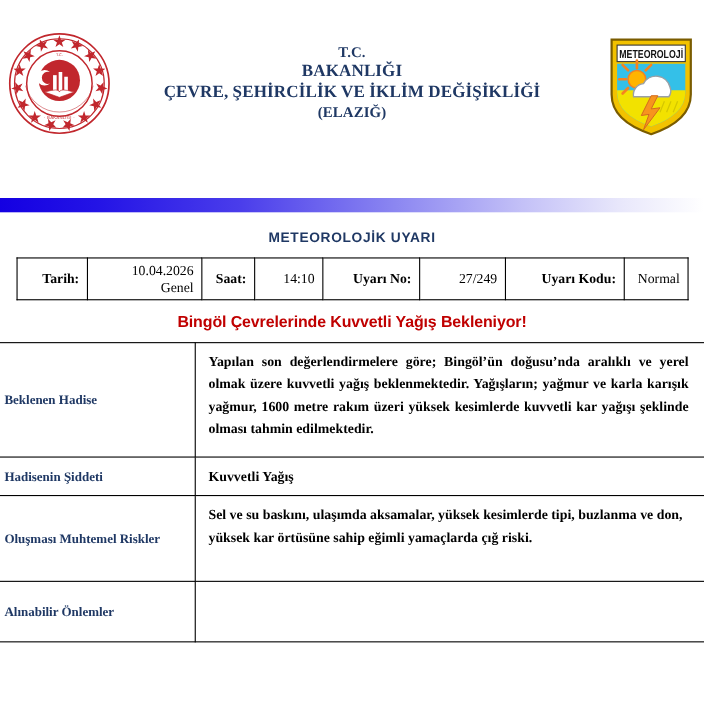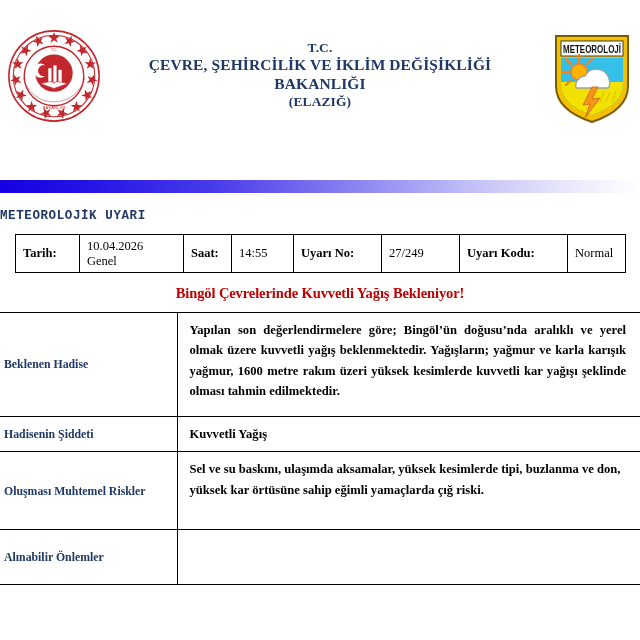--- a/index.html
+++ b/index.html
@@ -50,32 +50,32 @@
 
   
   .grad-bar {
     width: 640px;
     height: 13px;
     background: linear-gradient(to right, #1400E2 0%, #2414E6 14%, #4A3DEB 34%, #8B86F1 56%, #C3C0F7 74%, #E8E7FB 88%, #FFFFFF 100%);
   }
 
   
   .sec-title {
-    text-align: left;
-    font-family: Liberation Mono, monospace;
+    text-align: center;
+    font-family: Liberation Sans, sans-serif;
     font-weight: bold;
     font-size: 12.5px;
     color: #1F3864;
     letter-spacing: 0.6px;
     padding-top: 16px;
     padding-bottom: 11px;
   }
 
   
-  .info-wrap { padding: 0 15px; }
+  .info-wrap { padding: 0 15px; text-align: right; }
   table.info {
     width: 610px;
     border-collapse: collapse;
     table-layout: fixed;
   }
   table.info td {
     border: 1.3px solid #000000;
     height: 38px;
     padding: 2px 7px;
     font-size: 12.5px;
@@ -90,21 +90,21 @@
   .c-saat-k  { width: 48px; }
   .c-saat-v  { width: 62px; }
   .c-uyno-k  { width: 88px; }
   .c-uyno-v  { width: 78px; }
   .c-kod-k   { width: 108px; }
   .c-kod-v   { width: 58px; }
 
   
   .red-title {
     text-align: center;
-    font-family: Liberation Serif, serif;
+    font-family: Liberation Sans, sans-serif;
     font-weight: bold;
     font-size: 14.5px;
     color: #C00000;
     padding: 12px 0 10px 0;
     letter-spacing: -0.1px;
   }
 
   
   table.main {
     width: 640px;
@@ -210,41 +210,41 @@
       <g stroke="#cfc200" stroke-width="1.1" opacity="0.85">
         <line x1="52" y1="60" x2="48" y2="70"></line>
         <line x1="58" y1="60" x2="54" y2="70"></line>
         <line x1="64" y1="60" x2="60" y2="70"></line>
       </g>
     </svg>
   </div>
 
   <div class="header-titles">
     <div class="ht-line ht-tc">T.C.</div>
+    <div class="ht-line ht-main">BAKANLIĞI</div>
     <div class="ht-line ht-main">ÇEVRE, ŞEHİRCİLİK VE İKLİM DEĞİŞİKLİĞİ</div>
-    <div class="ht-line ht-main">BAKANLIĞI</div>
     <div class="ht-line ht-city">(ELAZIĞ)</div>
   </div>
 </div>
 
 <div class="grad-bar"></div>
 
 <div class="sec-title">METEOROLOJİK UYARI</div>
 
 <div class="info-wrap">
   <table class="info">
     <tbody>
       <tr>
         <td class="k c-tarih-k">Tarih:</td>
         <td class="v c-tarih-v">
           <span>10.04.2026</span><br>
           <span>Genel</span>
         </td>
         <td class="k c-saat-k">Saat:</td>
-        <td class="v c-saat-v">14:55</td>
+        <td class="v c-saat-v">14:10</td>
         <td class="k c-uyno-k">Uyarı No:</td>
         <td class="v c-uyno-v">27/249</td>
         <td class="k c-kod-k">Uyarı Kodu:</td>
         <td class="v c-kod-v">Normal</td>
       </tr>
     </tbody>
   </table>
 </div>
 
 <div class="red-title">Bingöl Çevrelerinde Kuvvetli Yağış Bekleniyor!</div>

